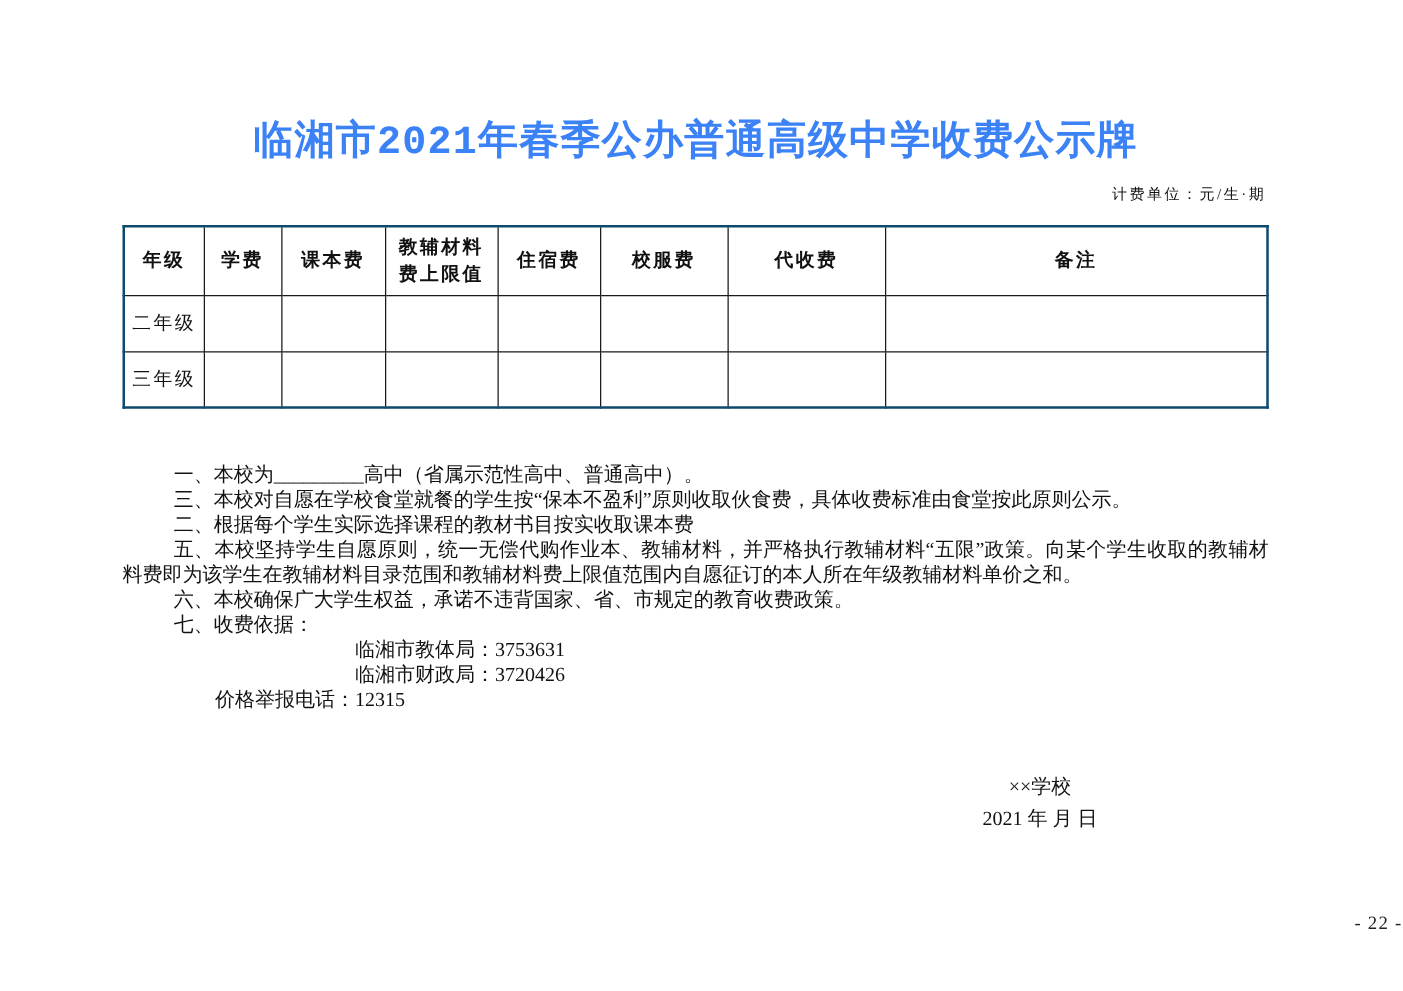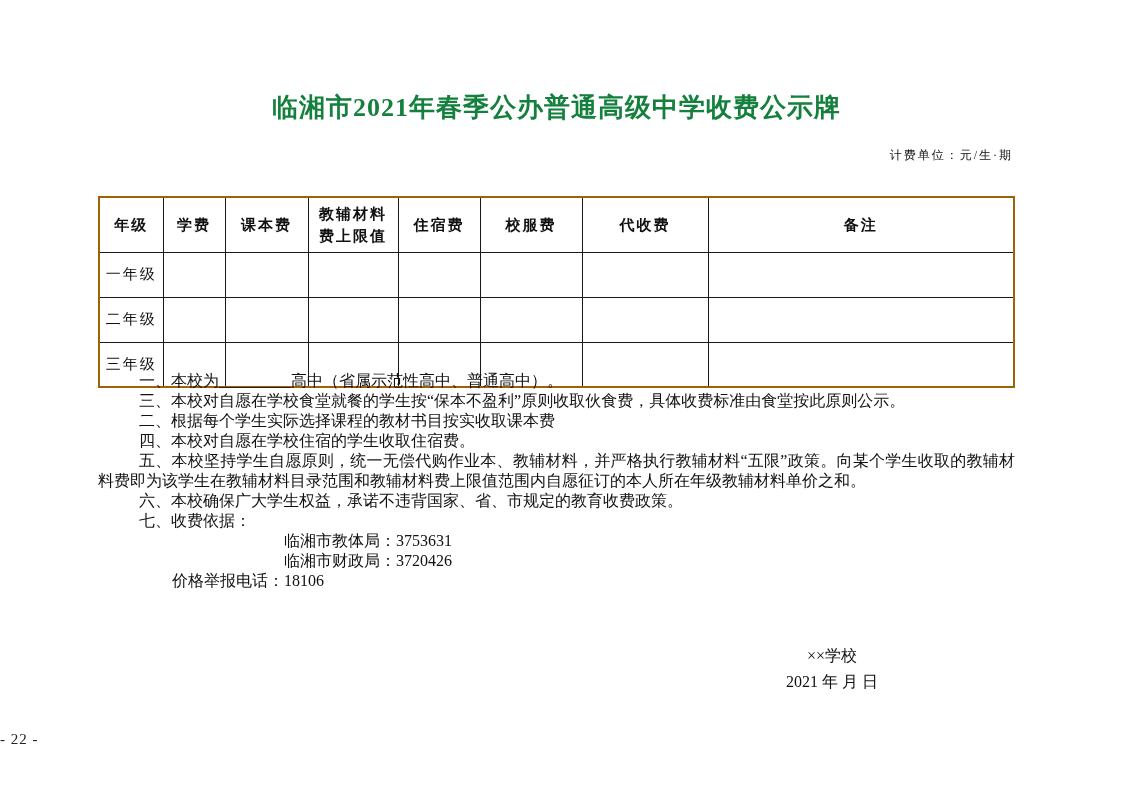--- a/index.html
+++ b/index.html
@@ -9,35 +9,35 @@
     font-family:"Liberation Serif","DejaVu Serif",serif;
     color:#111111;
     position:relative;
     overflow:hidden;
   }
   .page { position:relative; width:1122px; height:793px; background:#ffffff; }
 
   .doc-title {
     position:absolute; left:98px; top:90px; width:917px;
     text-align:center;
-    font-family:Liberation Serif, serif;
-    font-weight:bold; font-size:26px; letter-spacing:1px;
-    color:#15803d;
+    font-family:Liberation Mono, monospace;
+    font-weight:bold; font-size:32px; letter-spacing:1px;
+    color:#3b82f6;
   }
 
   .unit-note {
     position:absolute; top:147px; right:109px;
     font-size:12px; letter-spacing:2px;
   }
 
   table.fee-table {
-    position:absolute; left:98px; top:196px;
+    position:absolute; left:98px; top:180px;
     width:915px;
     border-collapse:collapse; table-layout:fixed;
-    border:2px solid #a16207;
+    border:2px solid #0c4a6e;
   }
   table.fee-table th, table.fee-table td {
     border:1px solid #1a1a1a;
     text-align:center; vertical-align:middle;
     font-size:15px;
     overflow:hidden;
   }
   table.fee-table thead tr { height:55px; }
   table.fee-table tbody tr { height:45px; }
   table.fee-table th {
@@ -54,27 +54,27 @@
     position:absolute; left:98px; top:371px; width:917px;
     font-size:16px; line-height:20px;
     text-align:justify;
   }
   .notes p { margin:0; }
   .notes p.note { text-indent:41px; }
   .notes p.indent-lvl1 { padding-left:74px; }
   .notes p.indent-lvl2 { padding-left:186px;font-family:Liberation Serif, serif; }
 
   .signature {
-    position:absolute; left:742px; top:643px; width:180px;
+    position:absolute; left:742px; top:617px; width:180px;
     text-align:center; font-size:16px; line-height:26px;
   }
 
   .page-footer {
     position:absolute; left:0; top:731px; width:1122px;
-    text-align:left; font-size:15px; letter-spacing:1px;
+    text-align:right; font-size:15px; letter-spacing:1px;
     color:#222222;
   }
 </style>
 </head>
 <body>
 
 <div class="page">
 
   <h1 class="doc-title">临湘市2021年春季公办普通高级中学收费公示牌</h1>
 
@@ -99,30 +99,20 @@
           <th>教辅材料
 费上限值</th>
           <th>住宿费</th>
           <th>校服费</th>
           <th>代收费</th>
           <th>备注</th>
         </tr>
     </thead>
     <tbody id="table-body">
         <tr>
-          <td class="grade">一年级</td>
-          <td></td>
-          <td></td>
-          <td></td>
-          <td></td>
-          <td></td>
-          <td></td>
-          <td></td>
-        </tr>
-        <tr>
           <td class="grade">二年级</td>
           <td></td>
           <td></td>
           <td></td>
           <td></td>
           <td></td>
           <td></td>
           <td></td>
         </tr>
         <tr>
@@ -136,29 +126,28 @@
           <td></td>
         </tr>
       </tbody>
   </table>
 
   <div class="notes">
     <div id="notes-list">
         <p class="note">一、本校为_________高中（省属示范性高中、普通高中）。</p>
         <p class="note">三、本校对自愿在学校食堂就餐的学生按“保本不盈利”原则收取伙食费，具体收费标准由食堂按此原则公示。</p>
         <p class="note">二、根据每个学生实际选择课程的教材书目按实收取课本费</p>
-        <p class="note">四、本校对自愿在学校住宿的学生收取住宿费。</p>
         <p class="note">五、本校坚持学生自愿原则，统一无偿代购作业本、教辅材料，并严格执行教辅材料“五限”政策。向某个学生收取的教辅材料费即为该学生在教辅材料目录范围和教辅材料费上限值范围内自愿征订的本人所在年级教辅材料单价之和。</p>
         <p class="note">六、本校确保广大学生权益，承诺不违背国家、省、市规定的教育收费政策。</p>
         <p class="note">七、收费依据：</p>
       </div>
     <div id="contacts-list">
         <p class="indent-lvl2">临湘市教体局：3753631</p>
         <p class="indent-lvl2">临湘市财政局：3720426</p>
-        <p class="indent-lvl1">价格举报电话：18106</p>
+        <p class="indent-lvl1">价格举报电话：12315</p>
       </div>
   </div>
 
   <div class="signature">
     <div>××学校</div>
     <div>2021 年 月 日</div>
   </div>
 
   <div class="page-footer">- 22 -</div>
 

